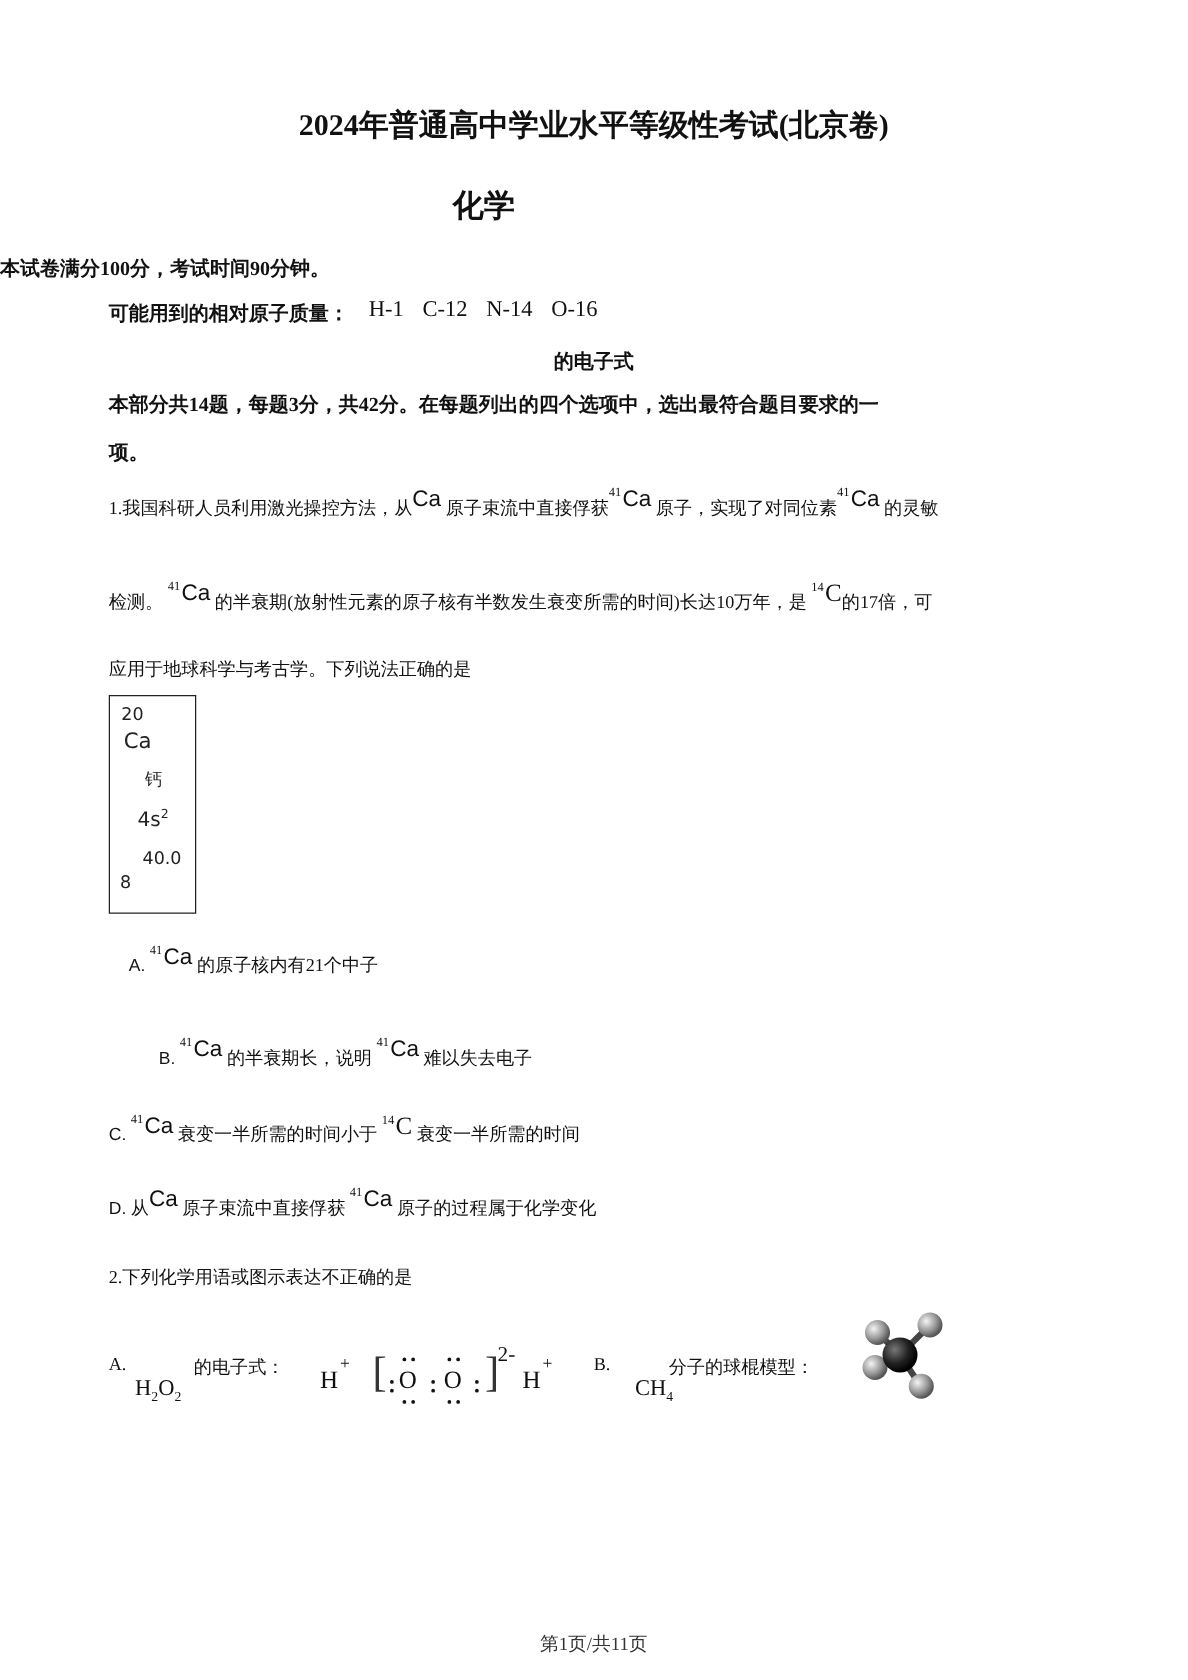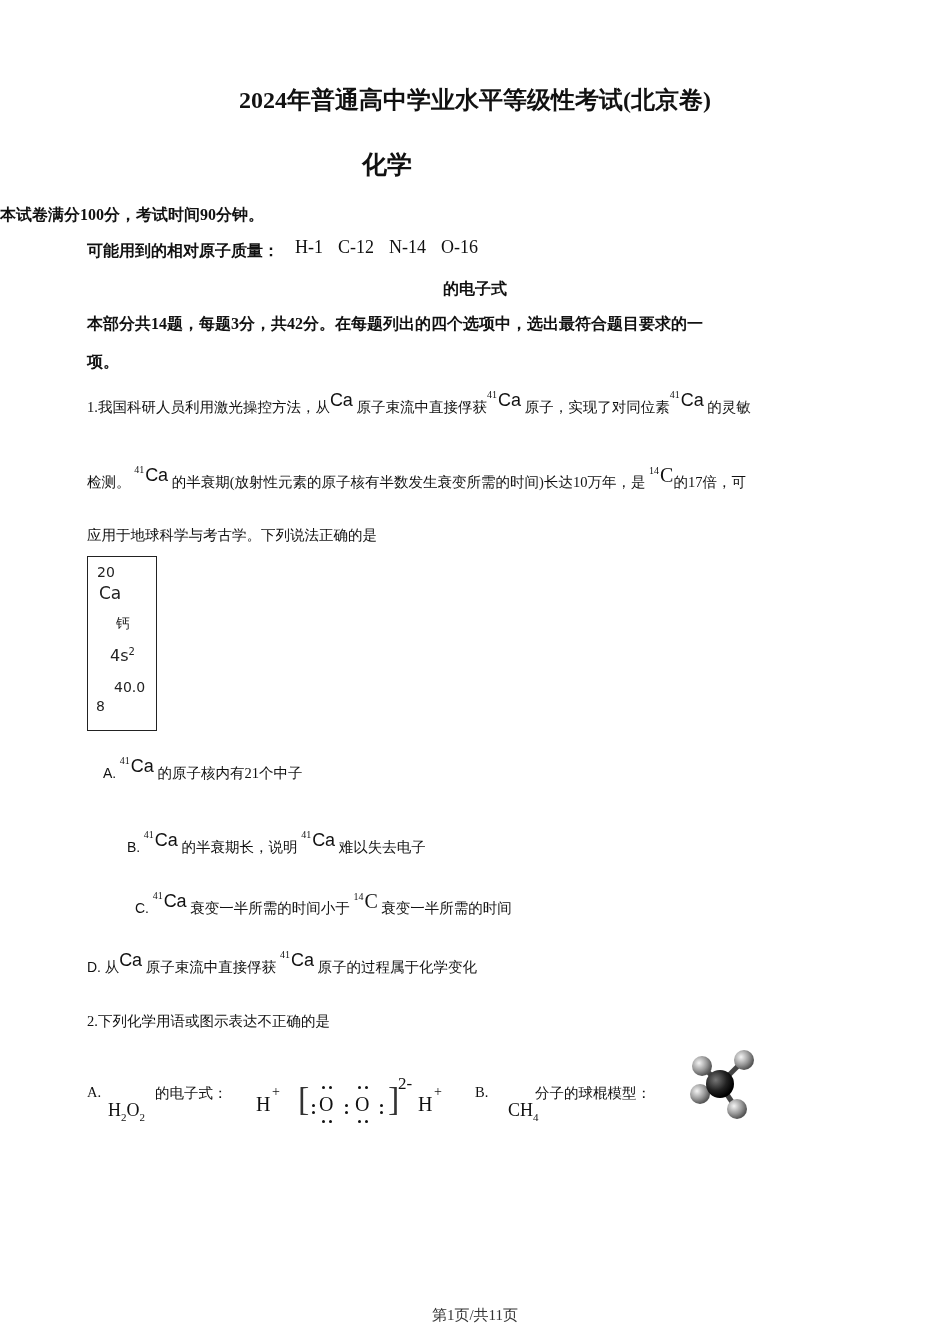--- a/index.html
+++ b/index.html
@@ -76,21 +76,21 @@
   <span class="iso"><sup>41</sup><span>Ca</span></span>
   <span>的原子核内有21个中子</span>
 </div>
 <div class="abs q" style="left:87px; top:835px;margin-left:40px;">
   <span class="opt-letter">B.</span>
   <span class="iso"><sup>41</sup><span>Ca</span></span>
   <span>的半衰期长，说明</span>
   <span class="iso"><sup>41</sup><span>Ca</span></span>
   <span>难以失去电子</span>
 </div>
-<div class="abs q" style="left:87px; top:895px;margin-left:48px;">
+<div class="abs q" style="left:87px; top:895px;">
   <span class="opt-letter">C.</span>
   <span class="iso"><sup>41</sup><span>Ca</span></span>
   <span>衰变一半所需的时间小于</span>
   <span class="isoC"><sup class="sup">14</sup><span>C</span></span>
   <span>衰变一半所需的时间</span>
 </div>
 <div class="abs q" style="left:87px; top:955px;">
   <span class="opt-letter">D.</span>
   <span>从</span><span class="iso"><span>Ca</span></span>
   <span>原子束流中直接俘获</span>

